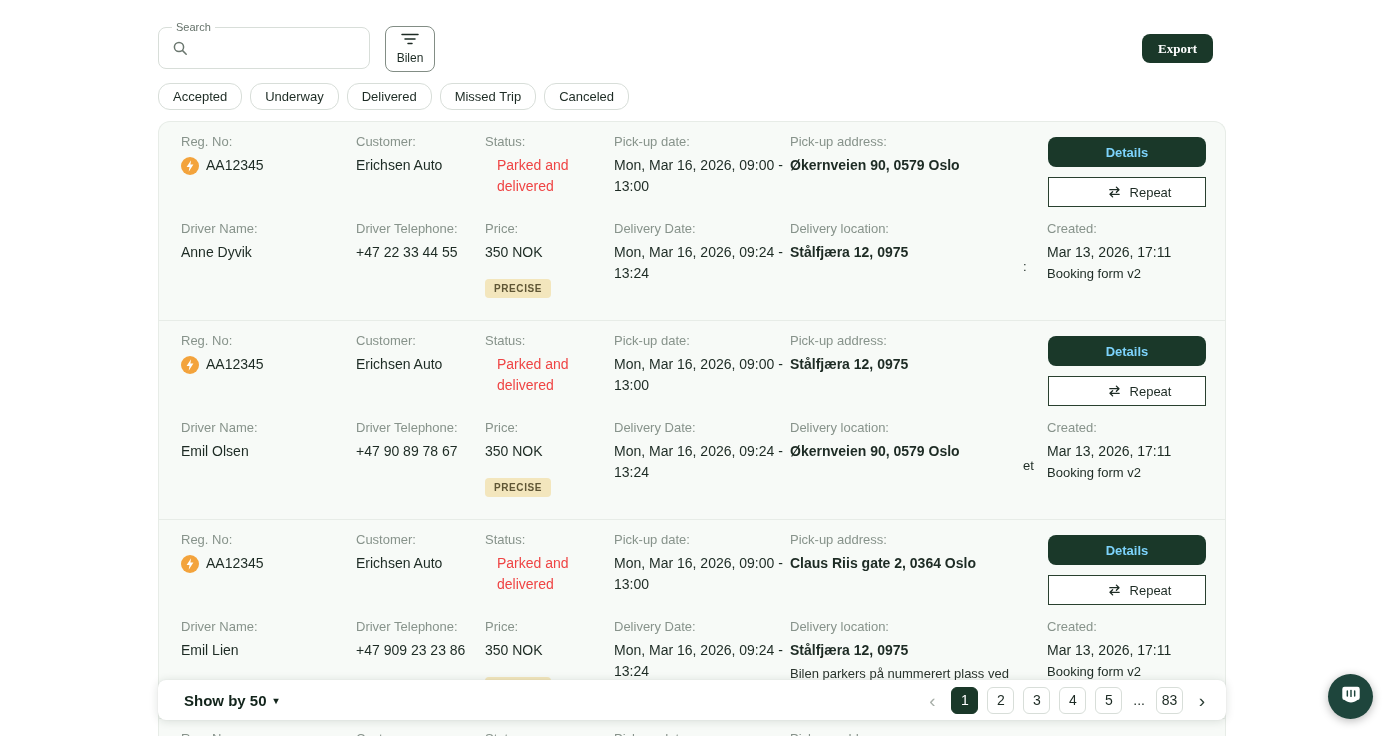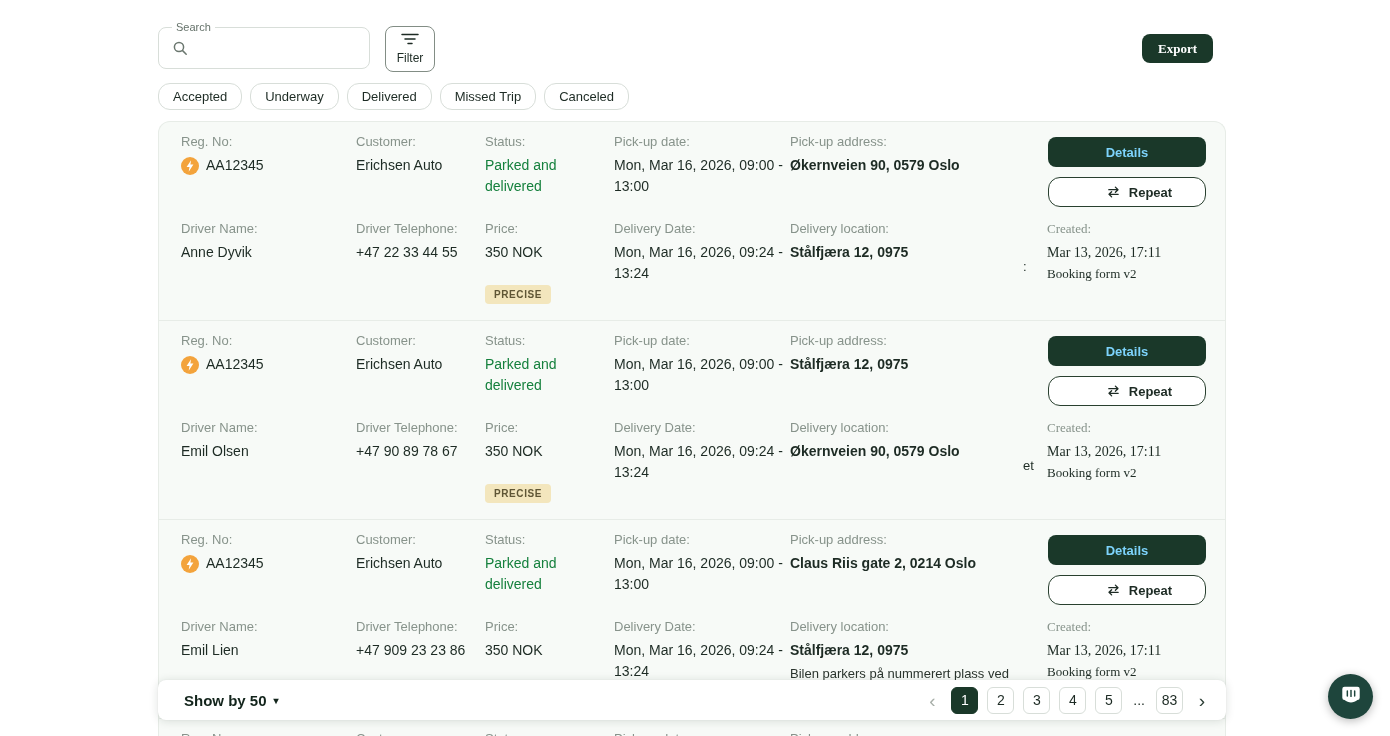--- a/index.html
+++ b/index.html
@@ -41,42 +41,42 @@
   .card { position:absolute; left:0; width:1068px; height:199px; border-bottom:1px solid #e7ece7; }
   .card-1 { top:0; } .card-2 { top:199px; } .card-3 { top:398px; } .card-4 { top:597px; }
 
   .fld { position:absolute; }
   .r1 { top:12px; } .r2 { top:99px; }
   .c1 { left:22px;  width:165px; }
   .c2 { left:197px; width:126px; }
   .c3 { left:326px; width:120px; }
   .c4 { left:455px; width:174px; }
   .c5 { left:631px; width:250px; }
-  .c6 { left:888px; width:170px;font-family:Liberation Serif, serif; }
+  .c6 { left:888px; width:170px; }
 
   .lbl { font-size:13px; color:#87938b; line-height:16px; }
   .val { margin-top:5px; font-size:14px; color:#1d2b24; line-height:21px; }
   .val.bold { font-weight:bold; }
-  .val.status { color:#15803d; }
+  .val.status { color:#ef4444;margin-left:12px; }
   .regline { display:flex; align-items:center; gap:7px; }
   .bolt { width:18px; height:18px; display:inline-flex; flex:0 0 auto; }
 
-  .precise { display:inline-block; margin-top:22px; background:#f3e6bd; color:#5f5635;
+  .precise { display:inline-block; margin-top:16px; background:#f3e6bd; color:#5f5635;
     font-size:10px; font-weight:bold; letter-spacing:0.6px; padding:4px 9px; border-radius:4px; }
 
   .note { margin-top:4px; font-size:13px; color:#2b352e; line-height:17px; }
   .created-src { margin-top:2px; font-size:13px; color:#1d2b24; line-height:17px; }
   .fragment { position:absolute; left:864px; top:137px; font-size:13px; color:#1d2b24; }
 
   .btn-details { position:absolute; left:889px; top:15px; width:158px; height:30px;
     background:#1a3829; color:#7dd3fc; border:none; border-radius:8px;
     font-size:13px; font-weight:bold; cursor:pointer; font-family:inherit; }
   .btn-repeat { position:absolute; left:889px; top:55px; width:158px; height:30px;
-    background:#fff; color:#1d2b24; border:1px solid #29402f; border-radius:12px;
-    font-size:13px; font-weight:bold; cursor:pointer; font-family:inherit;
+    background:#fff; color:#1d2b24; border:1px solid #29402f; border-radius:0;
+    font-size:13px; font-weight:normal; cursor:pointer; font-family:inherit;
     display:flex; align-items:center; justify-content:center; gap:8px;padding-left:30px; }
   .ricon { width:15px; height:14px; display:inline-flex; }
 
   
   .footer { position:absolute; left:158px; top:680px; width:1068px; height:40px;
     background:#fff; border-radius:8px;
     box-shadow:0 1px 10px rgba(20,40,30,0.14), 0 0 2px rgba(0,0,0,0.06);
     display:flex; align-items:center; justify-content:space-between;
     padding:0 14px 0 20px; }
   .show-by { display:flex; align-items:center; gap:7px; font-size:15px; font-weight:bold;
@@ -115,21 +115,21 @@
   </div>
 
   <button class="filter-btn">
     <span>
       <svg width="18" height="12" viewBox="0 0 18 12">
           <line x1="1" y1="1.5" x2="17" y2="1.5" stroke="#1d2b24" stroke-width="1.5" stroke-linecap="round"></line>
           <line x1="4" y1="6" x2="14" y2="6" stroke="#1d2b24" stroke-width="1.5" stroke-linecap="round"></line>
           <line x1="7" y1="10.5" x2="11" y2="10.5" stroke="#1d2b24" stroke-width="1.5" stroke-linecap="round"></line>
         </svg>
     </span>
-    <span class="flabel">Filter</span>
+    <span class="flabel">Bilen</span>
   </button>
 
   <button class="export-btn">Export</button>
 
   <div class="chips">
     <button class="chip">Accepted</button>
     <button class="chip">Underway</button>
     <button class="chip">Delivered</button>
     <button class="chip">Missed Trip</button>
     <button class="chip">Canceled</button>
@@ -295,21 +295,21 @@
       <div class="fld c3 r1">
         <div class="lbl">Status:</div>
         <div class="val status">Parked and delivered</div>
       </div>
       <div class="fld c4 r1">
         <div class="lbl">Pick-up date:</div>
         <div class="val">Mon, Mar 16, 2026, 09:00 - 13:00</div>
       </div>
       <div class="fld c5 r1">
         <div class="lbl">Pick-up address:</div>
-        <div class="val bold">Claus Riis gate 2, 0214 Oslo</div>
+        <div class="val bold">Claus Riis gate 2, 0364 Oslo</div>
       </div>
       <button class="btn-details">Details</button>
       <button class="btn-repeat">
         <span class="ricon">
             <svg width="15" height="14" viewBox="0 0 16 14">
               <path d="M3 4.5 h9.5 M10 1.8 L12.8 4.5 L10 7.2" fill="none" stroke="#1d2b24" stroke-width="1.4" stroke-linecap="round" stroke-linejoin="round"></path>
               <path d="M13 9.5 h-9.5 M6 6.8 L3.2 9.5 L6 12.2" fill="none" stroke="#1d2b24" stroke-width="1.4" stroke-linecap="round" stroke-linejoin="round"></path>
             </svg>
           </span>
         <span>Repeat</span>

